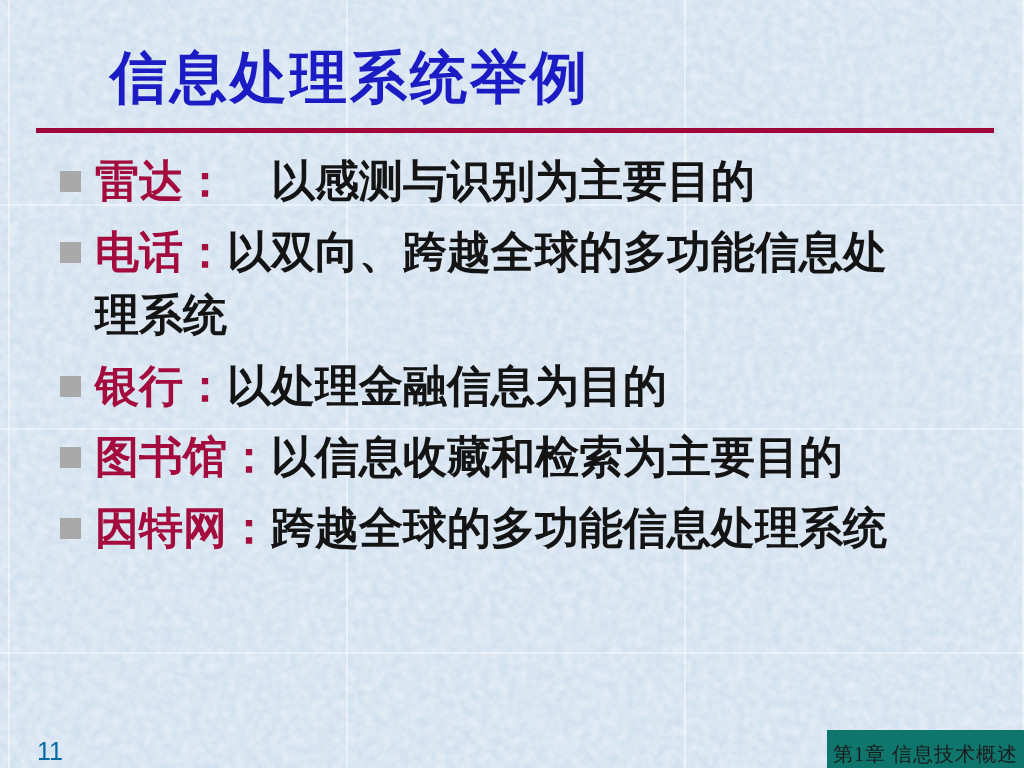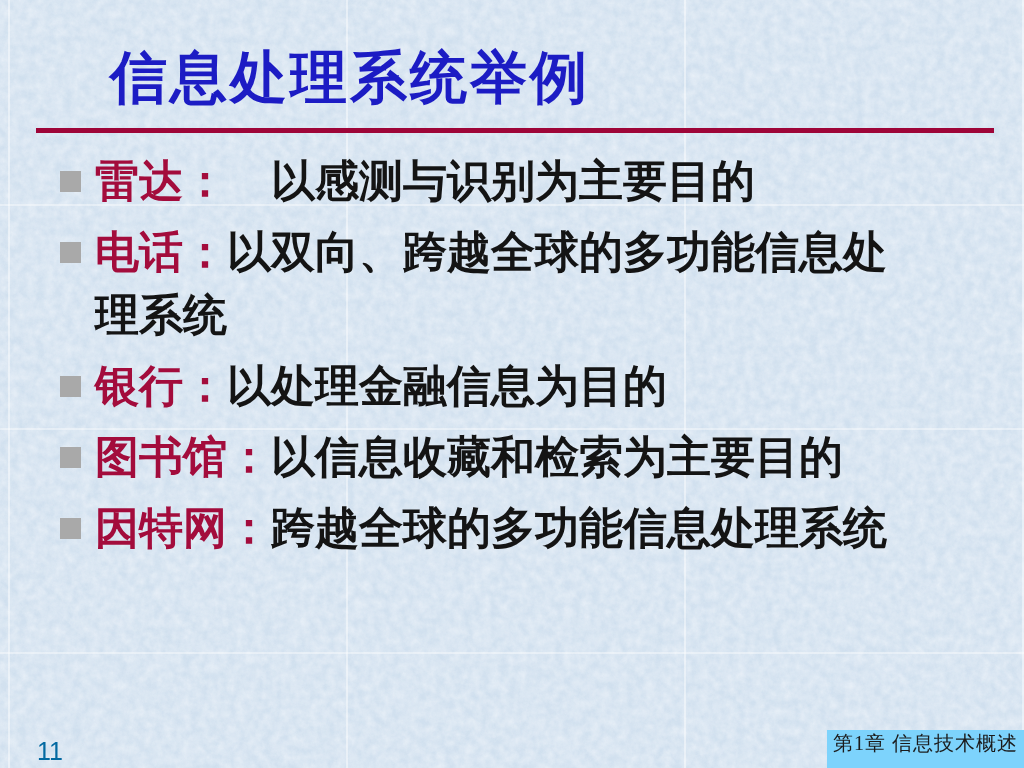--- a/index.html
+++ b/index.html
@@ -60,22 +60,22 @@
   .sp30{width:30px;}
 
   .page-number{
     position:absolute;left:8px;top:737px;
     font-family:"Liberation Sans","DejaVu Sans",sans-serif;
     font-size:25px;color:#0369a1;z-index:3;margin-left:29px;
   }
   .footer-badge{
     position:absolute;left:827px;top:730px;
     width:197px;height:38px;
-    background:#7dd3fc;
-    display:flex;align-items:flex-start;justify-content:center;
+    background:#0f766e;
+    display:flex;align-items:flex-end;justify-content:center;
     z-index:3;
   }
   .footer-badge span{
     font-size:20px;color:#1b1b1b;letter-spacing:1px;
     font-family:"Liberation Serif","DejaVu Serif",serif;
   }
 </style>
 </head>
 <body>
 

